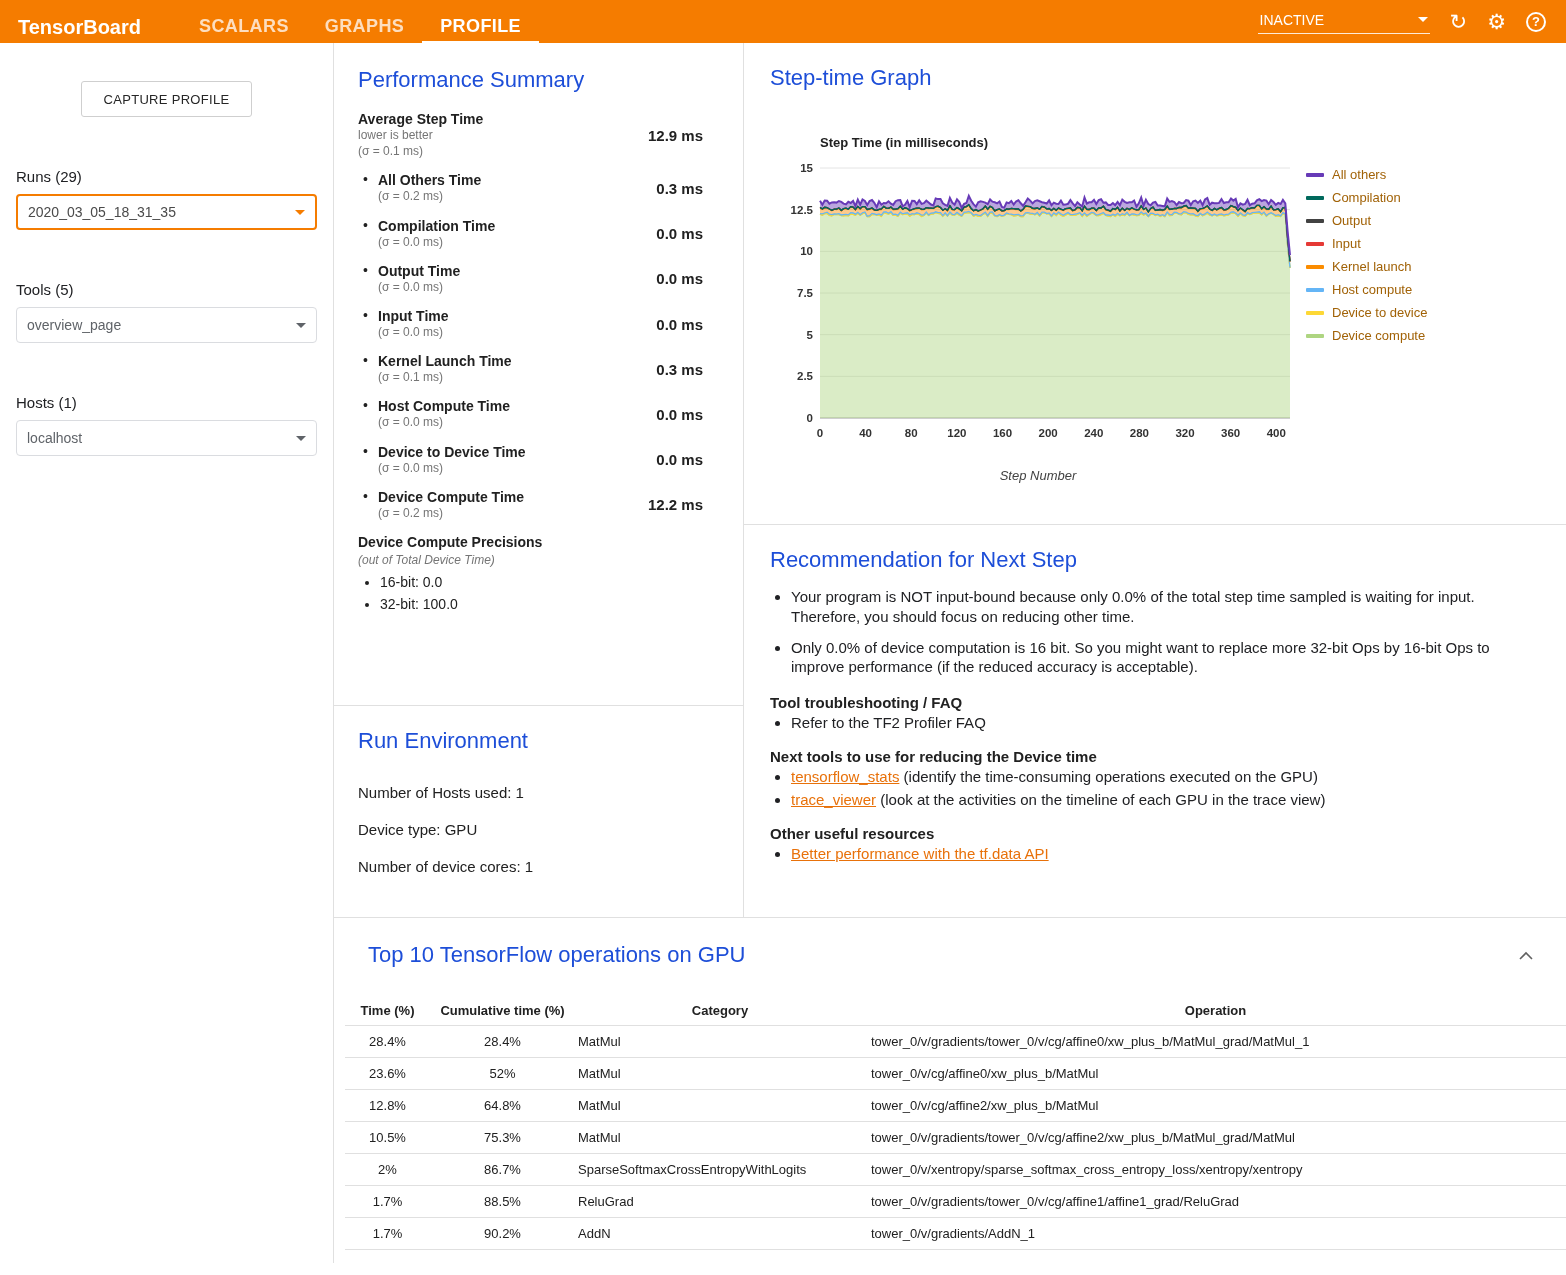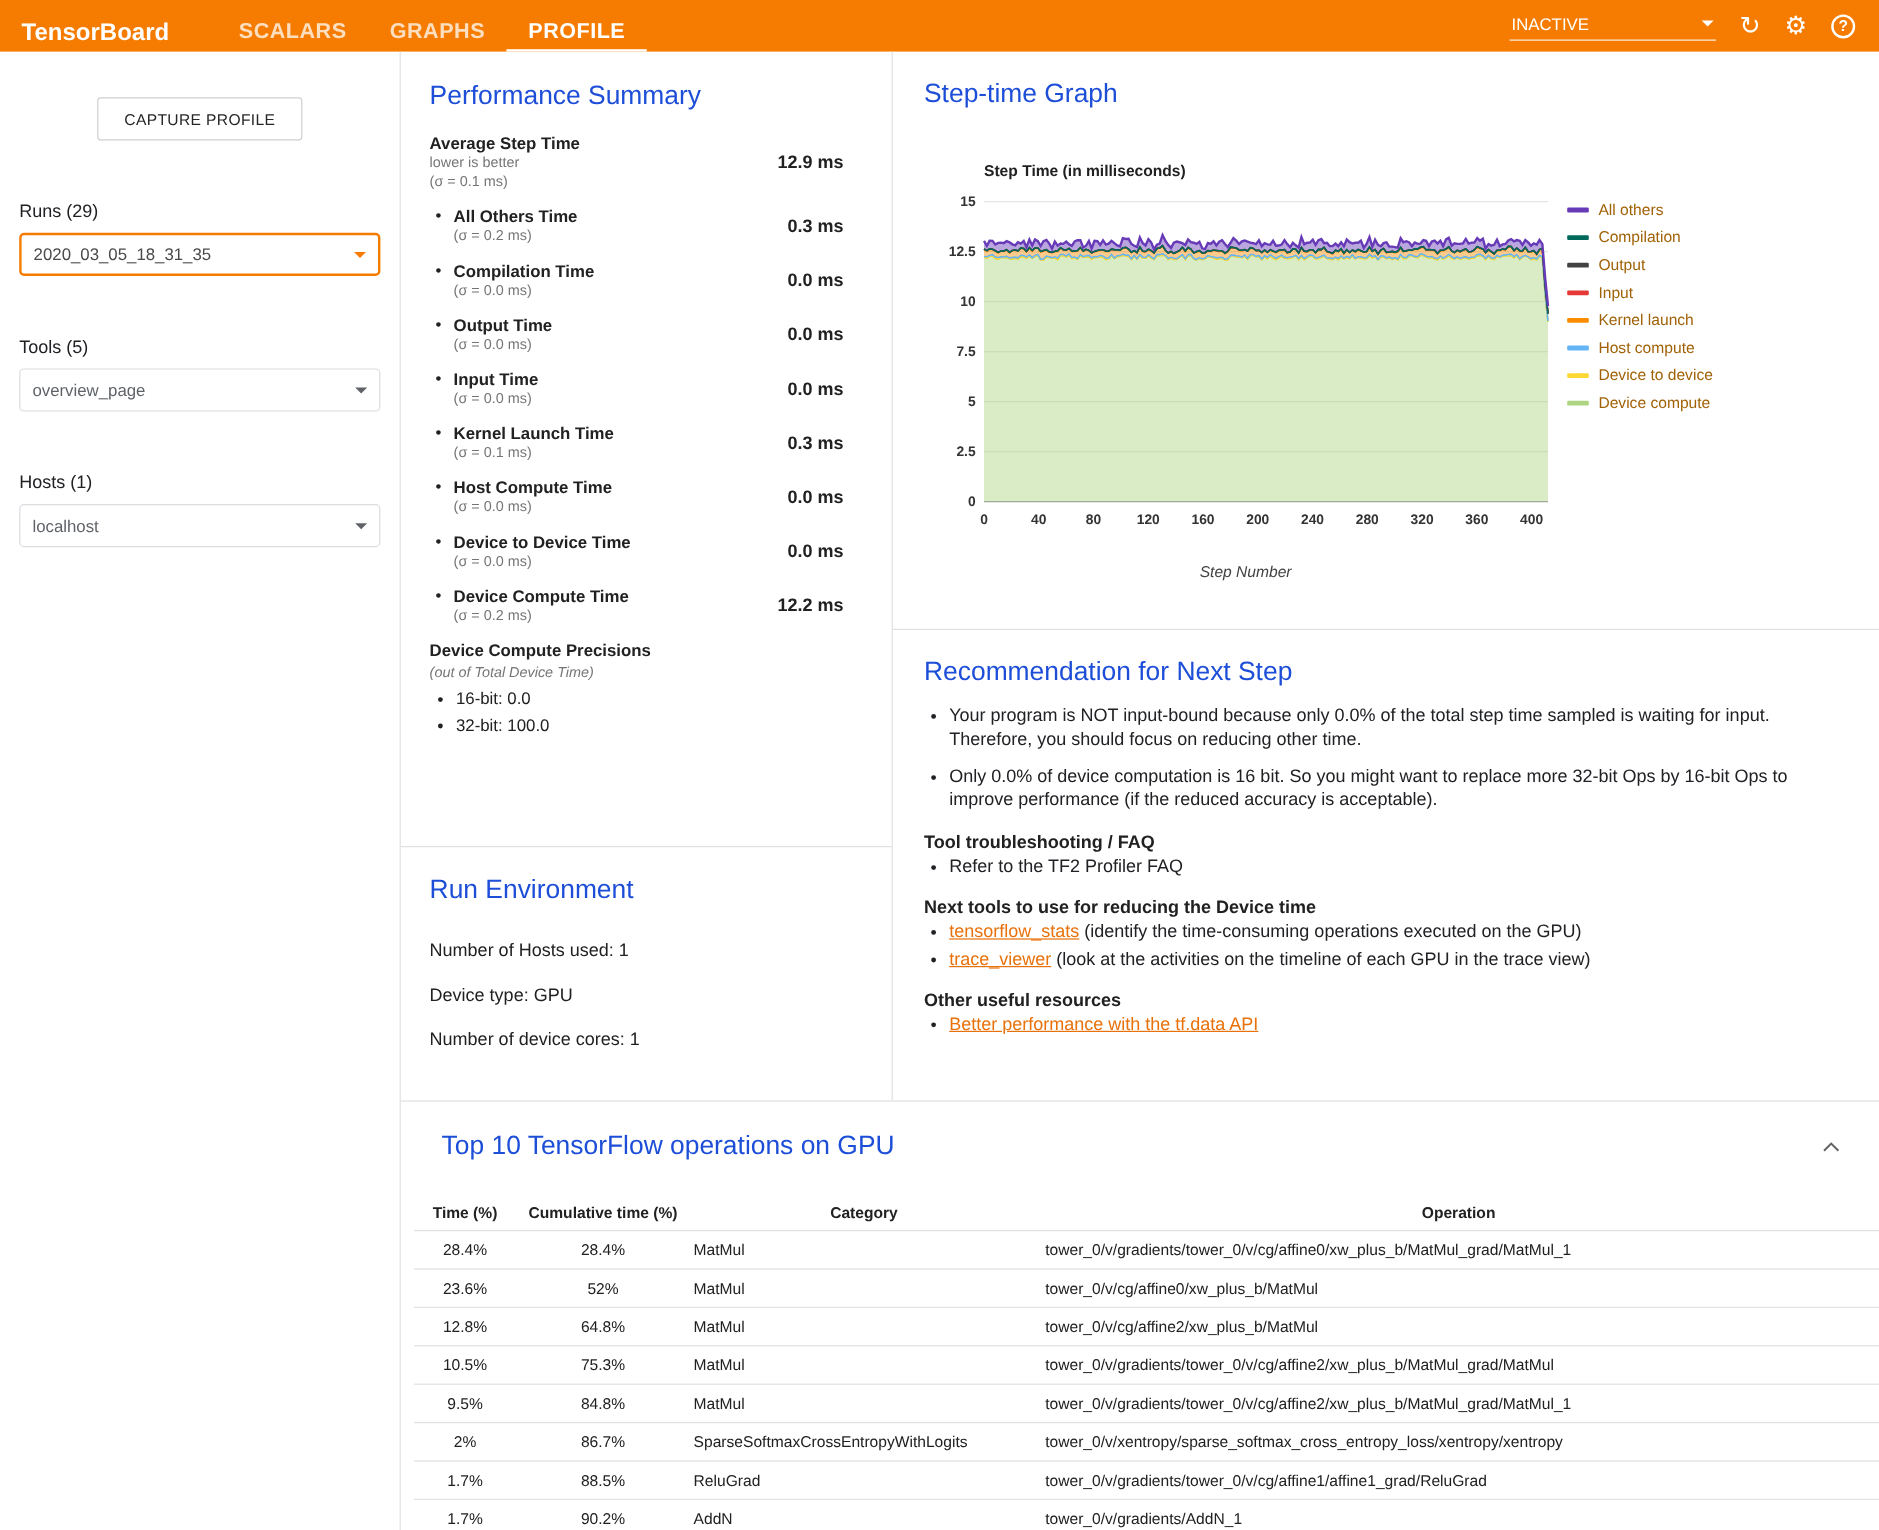--- a/index.html
+++ b/index.html
@@ -390,26 +390,20 @@
               <td class="c2">MatMul</td>
               <td class="c3">tower_0/v/cg/affine2/xw_plus_b/MatMul</td>
             </tr>
             <tr>
               <td class="c0">10.5%</td>
               <td class="c1">75.3%</td>
               <td class="c2">MatMul</td>
               <td class="c3">tower_0/v/gradients/tower_0/v/cg/affine2/xw_plus_b/MatMul_grad/MatMul</td>
             </tr>
             <tr>
-              <td class="c0">9.5%</td>
-              <td class="c1">84.8%</td>
-              <td class="c2">MatMul</td>
-              <td class="c3">tower_0/v/gradients/tower_0/v/cg/affine2/xw_plus_b/MatMul_grad/MatMul_1</td>
-            </tr>
-            <tr>
               <td class="c0">2%</td>
               <td class="c1">86.7%</td>
               <td class="c2">SparseSoftmaxCrossEntropyWithLogits</td>
               <td class="c3">tower_0/v/xentropy/sparse_softmax_cross_entropy_loss/xentropy/xentropy</td>
             </tr>
             <tr>
               <td class="c0">1.7%</td>
               <td class="c1">88.5%</td>
               <td class="c2">ReluGrad</td>
               <td class="c3">tower_0/v/gradients/tower_0/v/cg/affine1/affine1_grad/ReluGrad</td>

